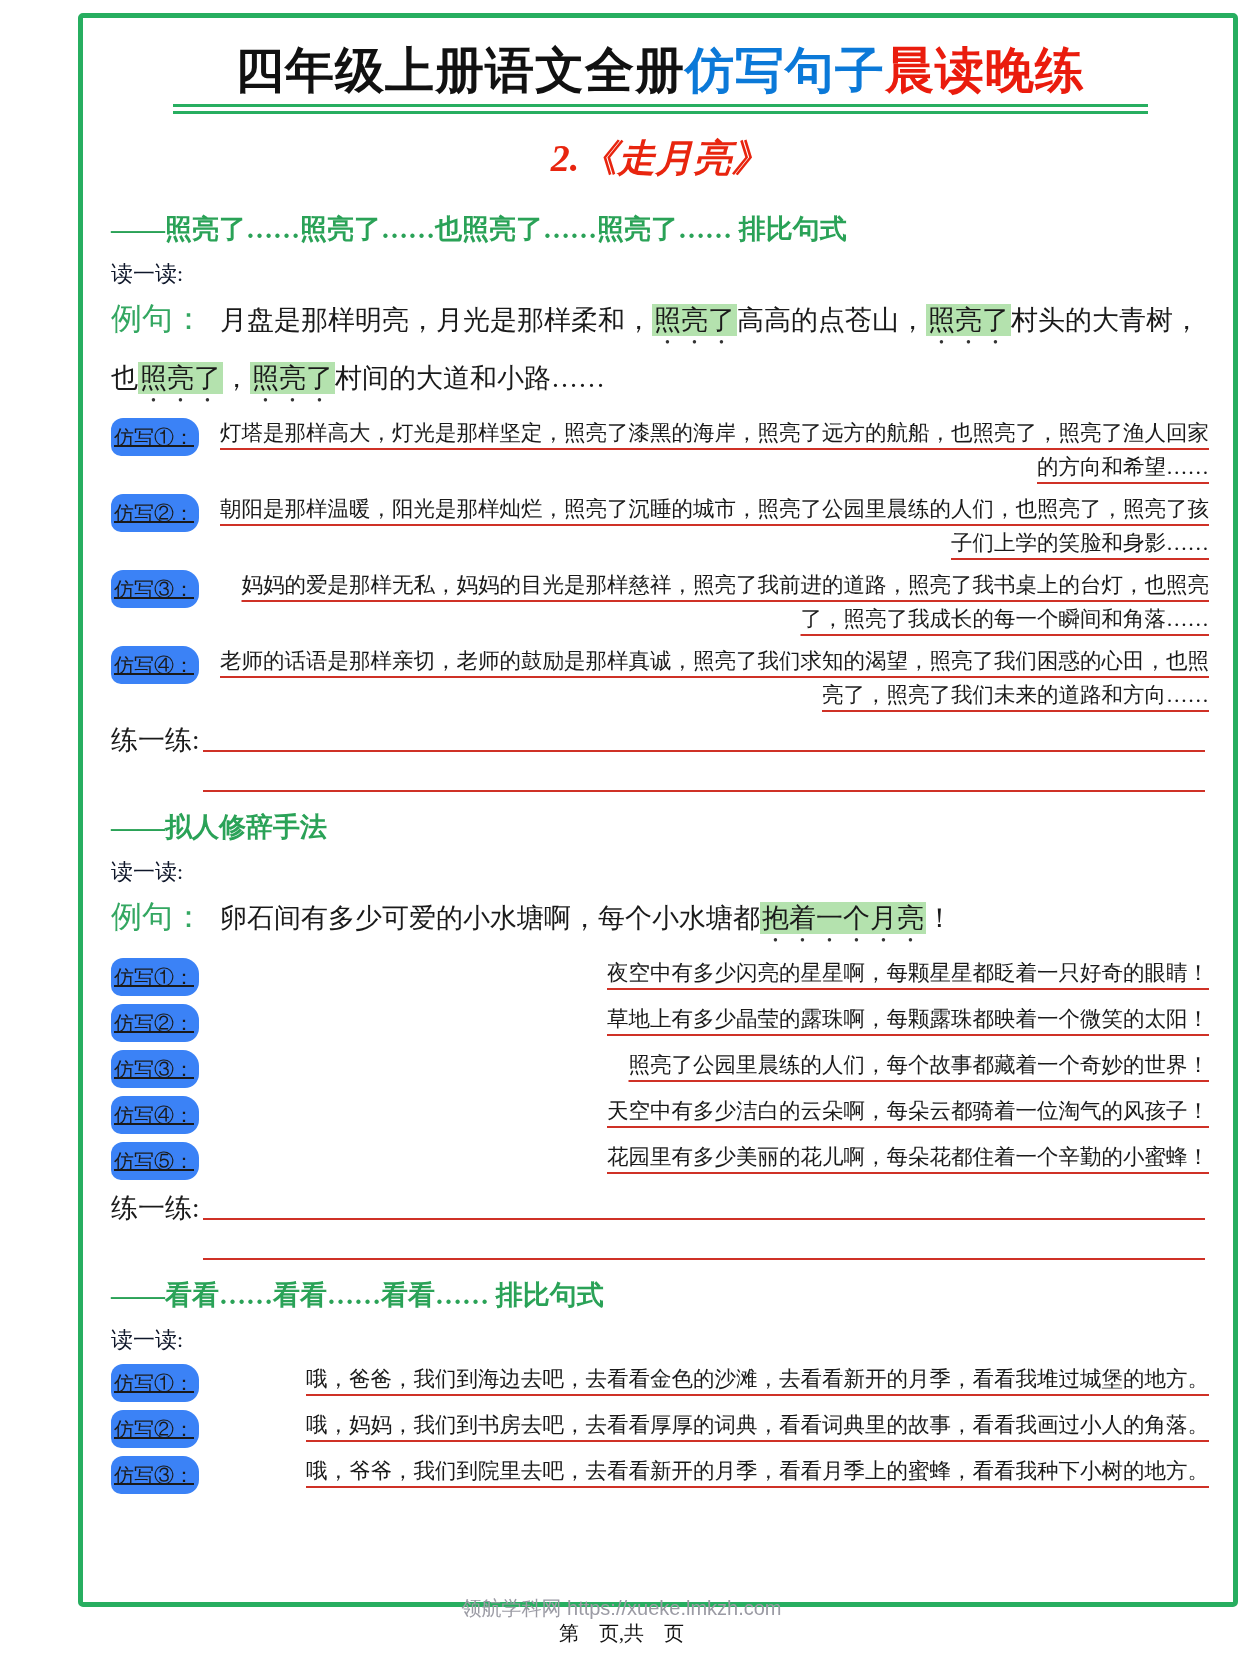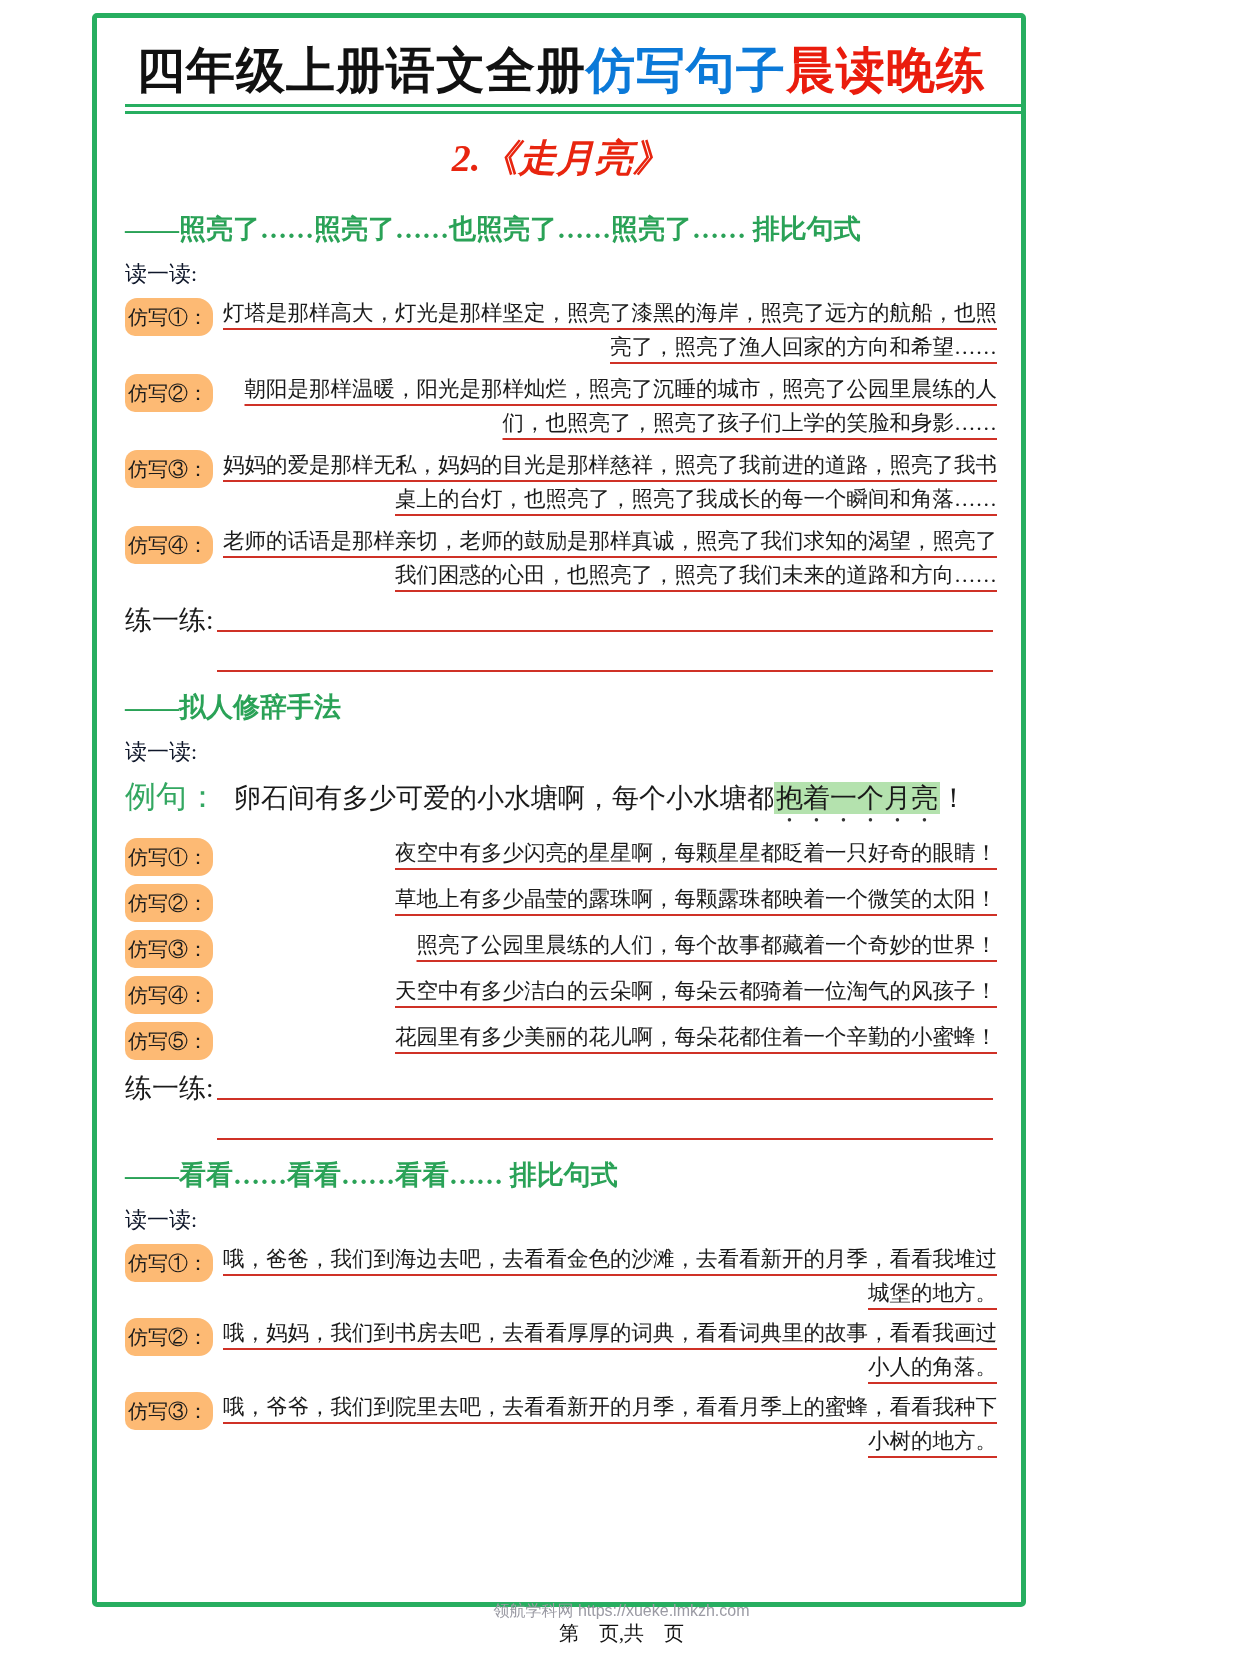--- a/index.html
+++ b/index.html
@@ -2,23 +2,23 @@
 <html><head>
 <meta charset="utf-8">
 <style>
   html,body{margin:0;padding:0;}
   body{
     width:1243px;height:1655px;position:relative;background:#ffffff;
     font-family:"Liberation Serif","DejaVu Serif",serif;color:#1a1a1a;
     overflow:hidden;
   }
   .sheet{
-    position:absolute;left:78px;top:13px;width:934px;height:1594px;
+    position:absolute;left:78px;top:13px;width:1160px;height:1594px;
     box-sizing:border-box;border:5px solid #27ae60;border-radius:5px;
-    padding:24px 24px 0 28px;overflow:hidden;background:#fff;margin-left:14px;
+    padding:24px 24px 0 28px;overflow:hidden;background:#fff;
   }
   
   .title{margin:0;text-align:center;font-size:49px;line-height:58px;font-weight:bold;letter-spacing:1px;white-space:nowrap;}
   .title .t-black{color:#111111;}
   .title .t-blue{color:#0b79d8;}
   .title .t-red{color:#ea1c0d;}
   .title-underline{width:975px;margin:4px auto 0;height:4px;border-top:3px solid #27ae60;border-bottom:3px solid #27ae60;}
   .subtitle{margin:20px 0 0;text-align:center;color:#e8250f;font-size:38px;line-height:48px;font-weight:bold;font-style:italic;}
   
   .sec-head{margin:30px 0 0;color:#2aa257;font-size:27px;line-height:34px;font-weight:bold;}
@@ -29,51 +29,52 @@
   .ex-label{color:#33a761;font-size:31px;margin-right:16px;}
   .hl{
     background:#b4e2ae;padding:1px 2px;
     -webkit-text-emphasis:filled dot #333;-webkit-text-emphasis-position:under right;
     text-emphasis:filled dot #333;text-emphasis-position:under right;
   }
   
   .fx-row{display:flex;align-items:flex-start;margin-top:6px;font-size:21.5px;line-height:34px;}
   .fx-row.gap{margin-top:8px;}
   .fx-label{flex:0 0 88px;font-size:20px;line-height:30px;padding-top:2px;}
-  .fx-label .blob{background:#fdba74;border-radius:12px 16px 14px 10px;padding:4px 5px 4px 3px;display:inline-block;}
+  .fx-label .blob{background:#3b82f6;border-radius:12px 16px 14px 10px;padding:4px 5px 4px 3px;display:inline-block;text-decoration:underline;}
   .fx-text{
     flex:1;color:#1a1a1a;
     text-decoration:underline;text-decoration-color:#cf3126;
     text-decoration-thickness:2px;text-underline-offset:8px;text-align:right;
   }
   
   .practice{display:flex;margin-top:10px;font-size:27px;line-height:28px;}
   .practice-label{flex:0 0 92px;padding-top:4px;}
   .p-lines{flex:1;margin-right:4px;}
   .p-line{height:28px;border-bottom:2px solid #cf3126;}
   .p-line.second{height:38px;}
   
   .footer{position:absolute;left:0;right:0;bottom:0;height:64px;text-align:center;}
-  .watermark{position:absolute;left:0;right:0;bottom:33px;color:#9b9ba4;font-size:16px;font-family:"Liberation Sans","DejaVu Sans",sans-serif;}
+  .watermark{position:absolute;left:0;right:0;bottom:33px;color:#9b9ba4;font-size:20px;font-family:"Liberation Sans","DejaVu Sans",sans-serif;}
   .page-label{position:absolute;left:0;right:0;bottom:8px;color:#111;font-size:20px;}
 </style>
 </head>
 <body>
 
 <div class="sheet">
 
   <h1 class="title">
     <span class="t-black">四年级上册语文全册</span><span class="t-blue">仿写句子</span><span class="t-red">晨读晚练</span>
   </h1>
   <div class="title-underline"></div>
   <h2 class="subtitle">2.《走月亮》</h2>
 
   <section>
     <h3 class="sec-head">——照亮了……照亮了……也照亮了……照亮了…… 排比句式</h3>
     <p class="read">读一读:</p>
+    <p class="example"><span class="ex-label">例句：</span><span><span>月盘是那样明亮，月光是那样柔和，</span><span class="hl">照亮了</span><span>高高的点苍山，</span><span class="hl">照亮了</span><span>村头的大青树，也</span><span class="hl">照亮了</span><span>，</span><span class="hl">照亮了</span><span>村间的大道和小路……</span></span></p>
 
     <div class="fx-row gap">
       <span class="fx-label"><span class="blob">仿写①：</span></span>
       <span class="fx-text">灯塔是那样高大，灯光是那样坚定，照亮了漆黑的海岸，照亮了远方的航船，也照亮了，照亮了渔人回家的方向和希望……</span>
     </div>
     <div class="fx-row gap">
       <span class="fx-label"><span class="blob">仿写②：</span></span>
       <span class="fx-text">朝阳是那样温暖，阳光是那样灿烂，照亮了沉睡的城市，照亮了公园里晨练的人们，也照亮了，照亮了孩子们上学的笑脸和身影……</span>
     </div>
     <div class="fx-row gap">

